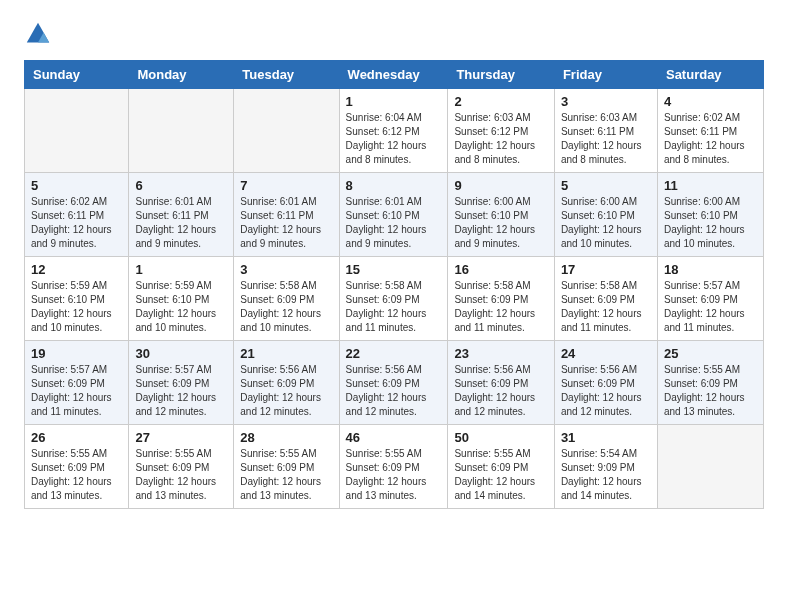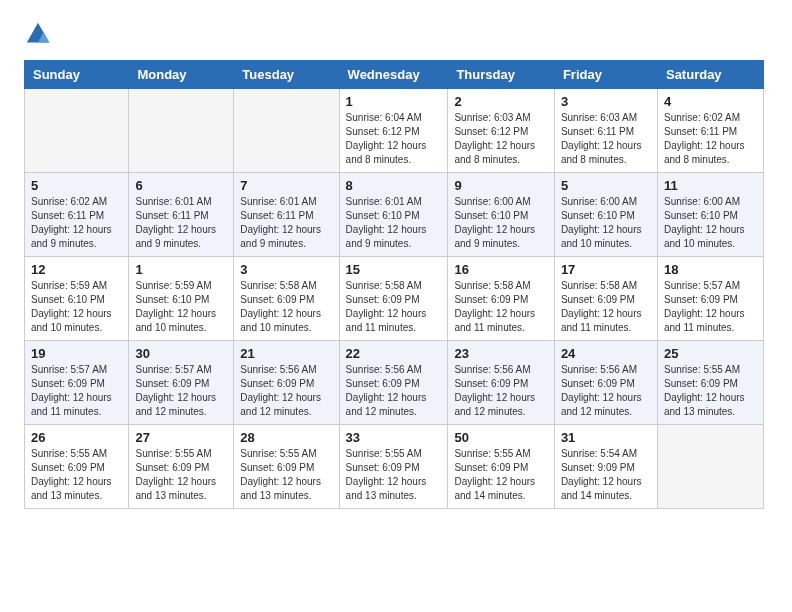--- a/index.html
+++ b/index.html
@@ -334,21 +334,21 @@
 and 13 minutes.</div>
           </td>
           <td>
             <span class="day-num">28</span>
             <div class="day-info" style="white-space: pre-line;">Sunrise: 5:55 AM
 Sunset: 6:09 PM
 Daylight: 12 hours
 and 13 minutes.</div>
           </td>
           <td>
-            <span class="day-num">33</span>
+            <span class="day-num">46</span>
             <div class="day-info" style="white-space: pre-line;">Sunrise: 5:55 AM
 Sunset: 6:09 PM
 Daylight: 12 hours
 and 13 minutes.</div>
           </td>
           <td>
             <span class="day-num">50</span>
             <div class="day-info" style="white-space: pre-line;">Sunrise: 5:55 AM
 Sunset: 6:09 PM
 Daylight: 12 hours

